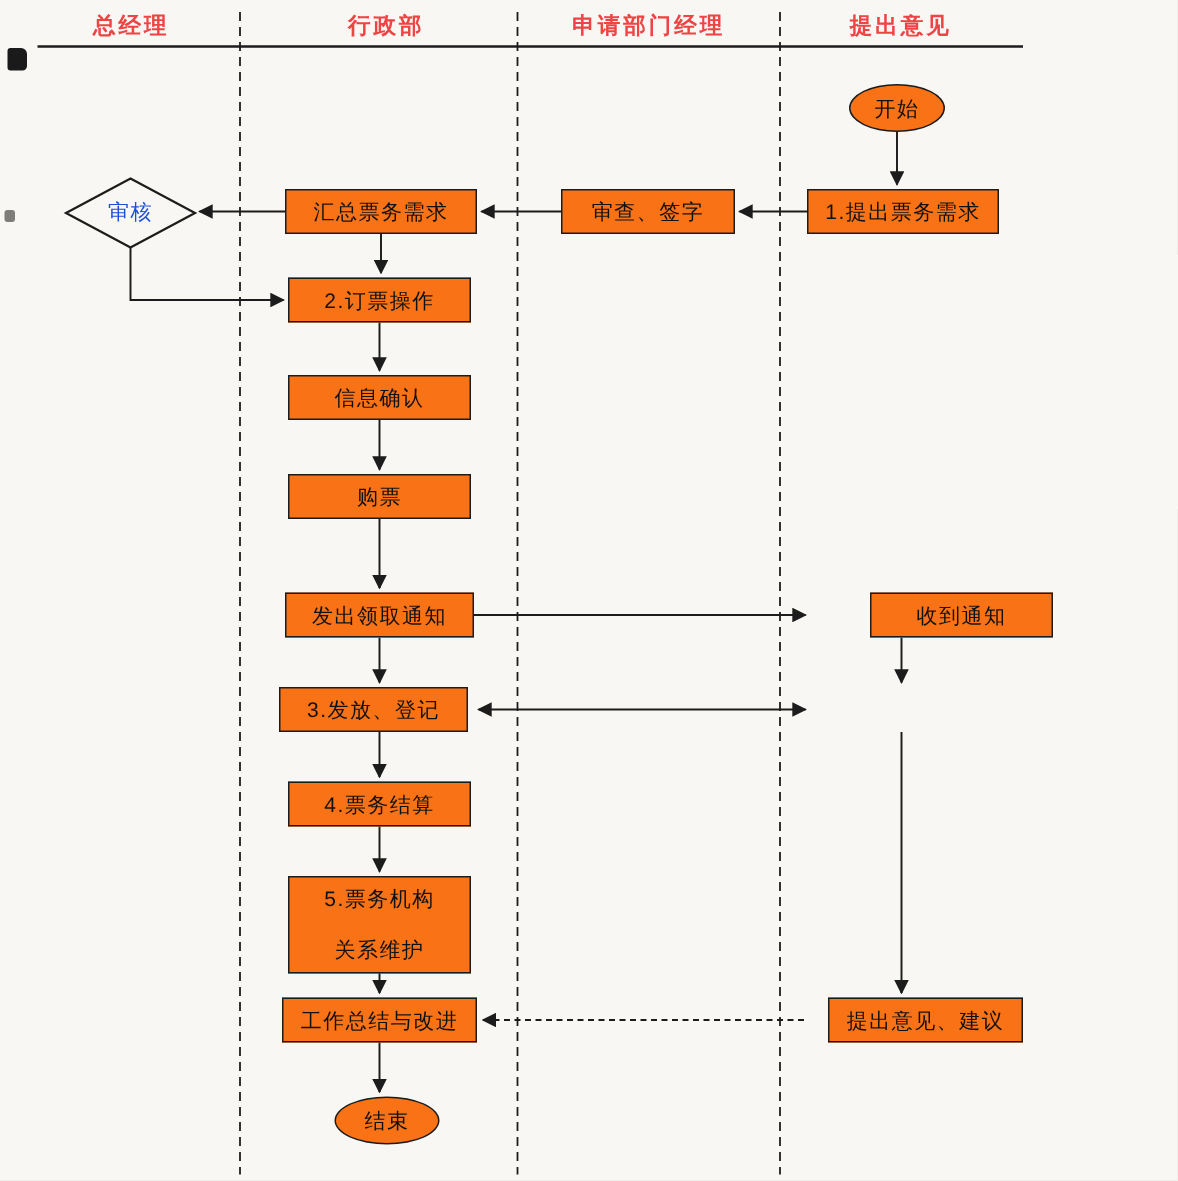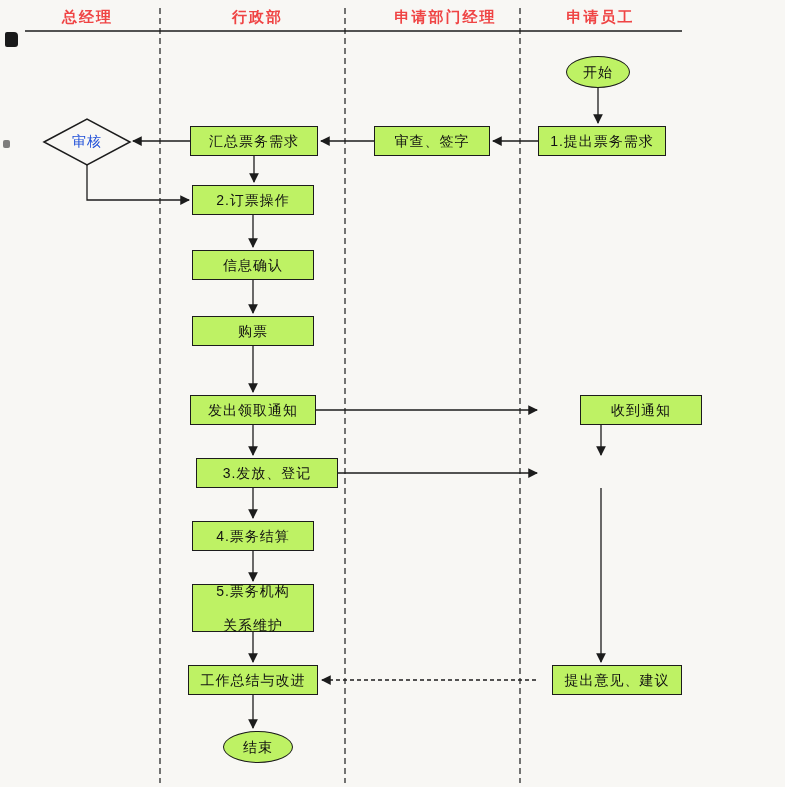--- a/index.html
+++ b/index.html
@@ -17,21 +17,21 @@
     text-align: center;
     font-weight: bold;
     font-size: 15px;
     color: #ef4444;
     letter-spacing: 2px;
     white-space: nowrap;
   }
   .node {
     position: absolute;
     border: 1.5px solid #1c1c1c;
-    background: #bef264;
+    background: #f97316;
     display: flex;
     flex-direction: column;
     align-items: center;
     justify-content: center;
     font-size: 14px;
     color: #111;
     text-align: center;
     line-height: 1.35;
     white-space: nowrap;
     letter-spacing: 1px;
@@ -91,22 +91,22 @@
     <line x1="601" y1="488" x2="601" y2="662" stroke="#1c1c1c" stroke-width="1.3" marker-end="url(#ah)"></line>
     <line x1="536" y1="680" x2="322" y2="680" stroke="#1c1c1c" stroke-width="1.3" stroke-dasharray="4 3" marker-end="url(#ah)"></line>
     <line x1="253" y1="695" x2="253" y2="728" stroke="#1c1c1c" stroke-width="1.3" marker-end="url(#ah)"></line>
   </svg>
 
   <div class="artifact" style="left:5px; top:32px; width:13px; height:15px; border-radius:2px 4px 3px 2px;"></div>
   <div class="artifact" style="left:3px; top:140px; width:7px; height:8px; opacity:.55; border-radius:2px;"></div>
 
   <div class="lane-header" style="left:40px; top:8px; width:95px;">总经理</div>
   <div class="lane-header" style="left:210px; top:8px; width:95px;">行政部</div>
-  <div class="lane-header" style="left:375px; top:8px; width:115px;margin-left:13px;">申请部门经理</div>
-  <div class="lane-header" style="left:553px; top:8px; width:95px;">申请员工</div>
+  <div class="lane-header" style="left:375px; top:8px; width:115px;">申请部门经理</div>
+  <div class="lane-header" style="left:553px; top:8px; width:95px;">提出意见</div>
 
   <div class="node ellipse" style="left:566px; top:56px; width:64px; height:32px;">开始</div>
 
   <div class="node" style="left:538px; top:126px; width:128px; height:30px;">1.提出票务需求</div>
 
   <div class="node" style="left:374px; top:126px; width:116px; height:30px;">审查、签字</div>
 
   <div class="node" style="left:190px; top:126px; width:128px; height:30px;">汇总票务需求</div>
 
   <div class="diamond-label" style="left:60px; top:130px; width:54px; height:24px;">审核</div>
@@ -114,26 +114,26 @@
   <div class="node" style="left:192px; top:185px; width:122px; height:30px;">2.订票操作</div>
 
   <div class="node" style="left:192px; top:250px; width:122px; height:30px;">信息确认</div>
 
   <div class="node" style="left:192px; top:316px; width:122px; height:30px;">购票</div>
 
   <div class="node" style="left:190px; top:395px; width:126px; height:30px;">发出领取通知</div>
 
   <div class="node" style="left:540px; top:395px; width:122px; height:30px;margin-left:40px;">收到通知</div>
 
-  <div class="node" style="left:196px; top:458px; width:142px; height:30px;">3.发放、登记</div>
+  <div class="node" style="left:186px; top:458px; width:126px; height:30px;">3.发放、登记</div>
 
 
   <div class="node" style="left:192px; top:521px; width:122px; height:30px;">4.票务结算</div>
 
-  <div class="node" style="left:192px; top:584px; width:122px; height:48px;gap:15px;">
+  <div class="node" style="left:192px; top:584px; width:122px; height:65px;gap:15px;">
     <span>5.票务机构</span>
     <span>关系维护</span>
   </div>
 
   <div class="node" style="left:188px; top:665px; width:130px; height:30px;">工作总结与改进</div>
 
   <div class="node" style="left:552px; top:665px; width:130px; height:30px;">提出意见、建议</div>
 
   <div class="node ellipse" style="left:223px; top:731px; width:70px; height:32px;">结束</div>
 

